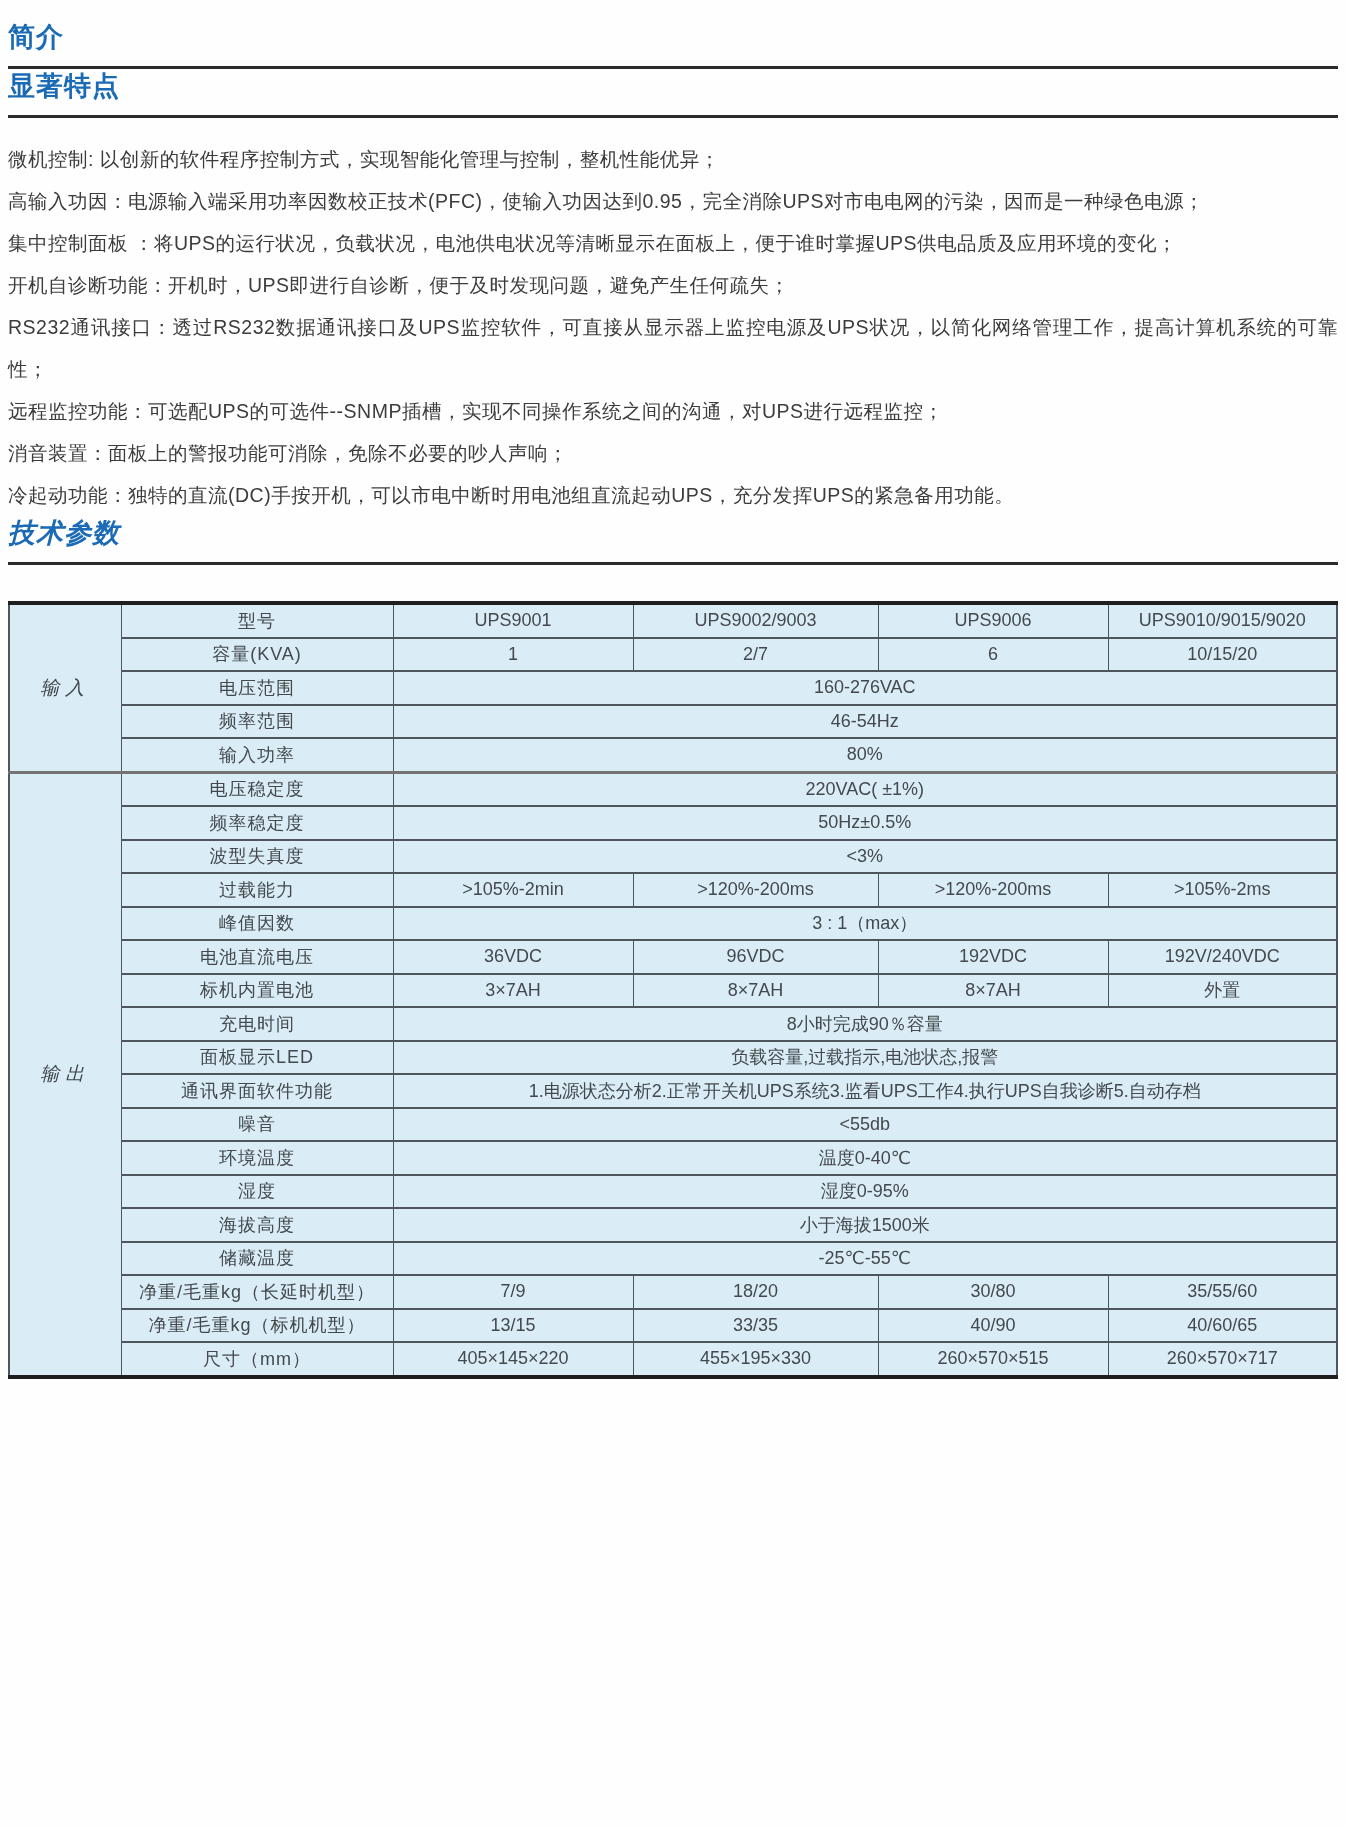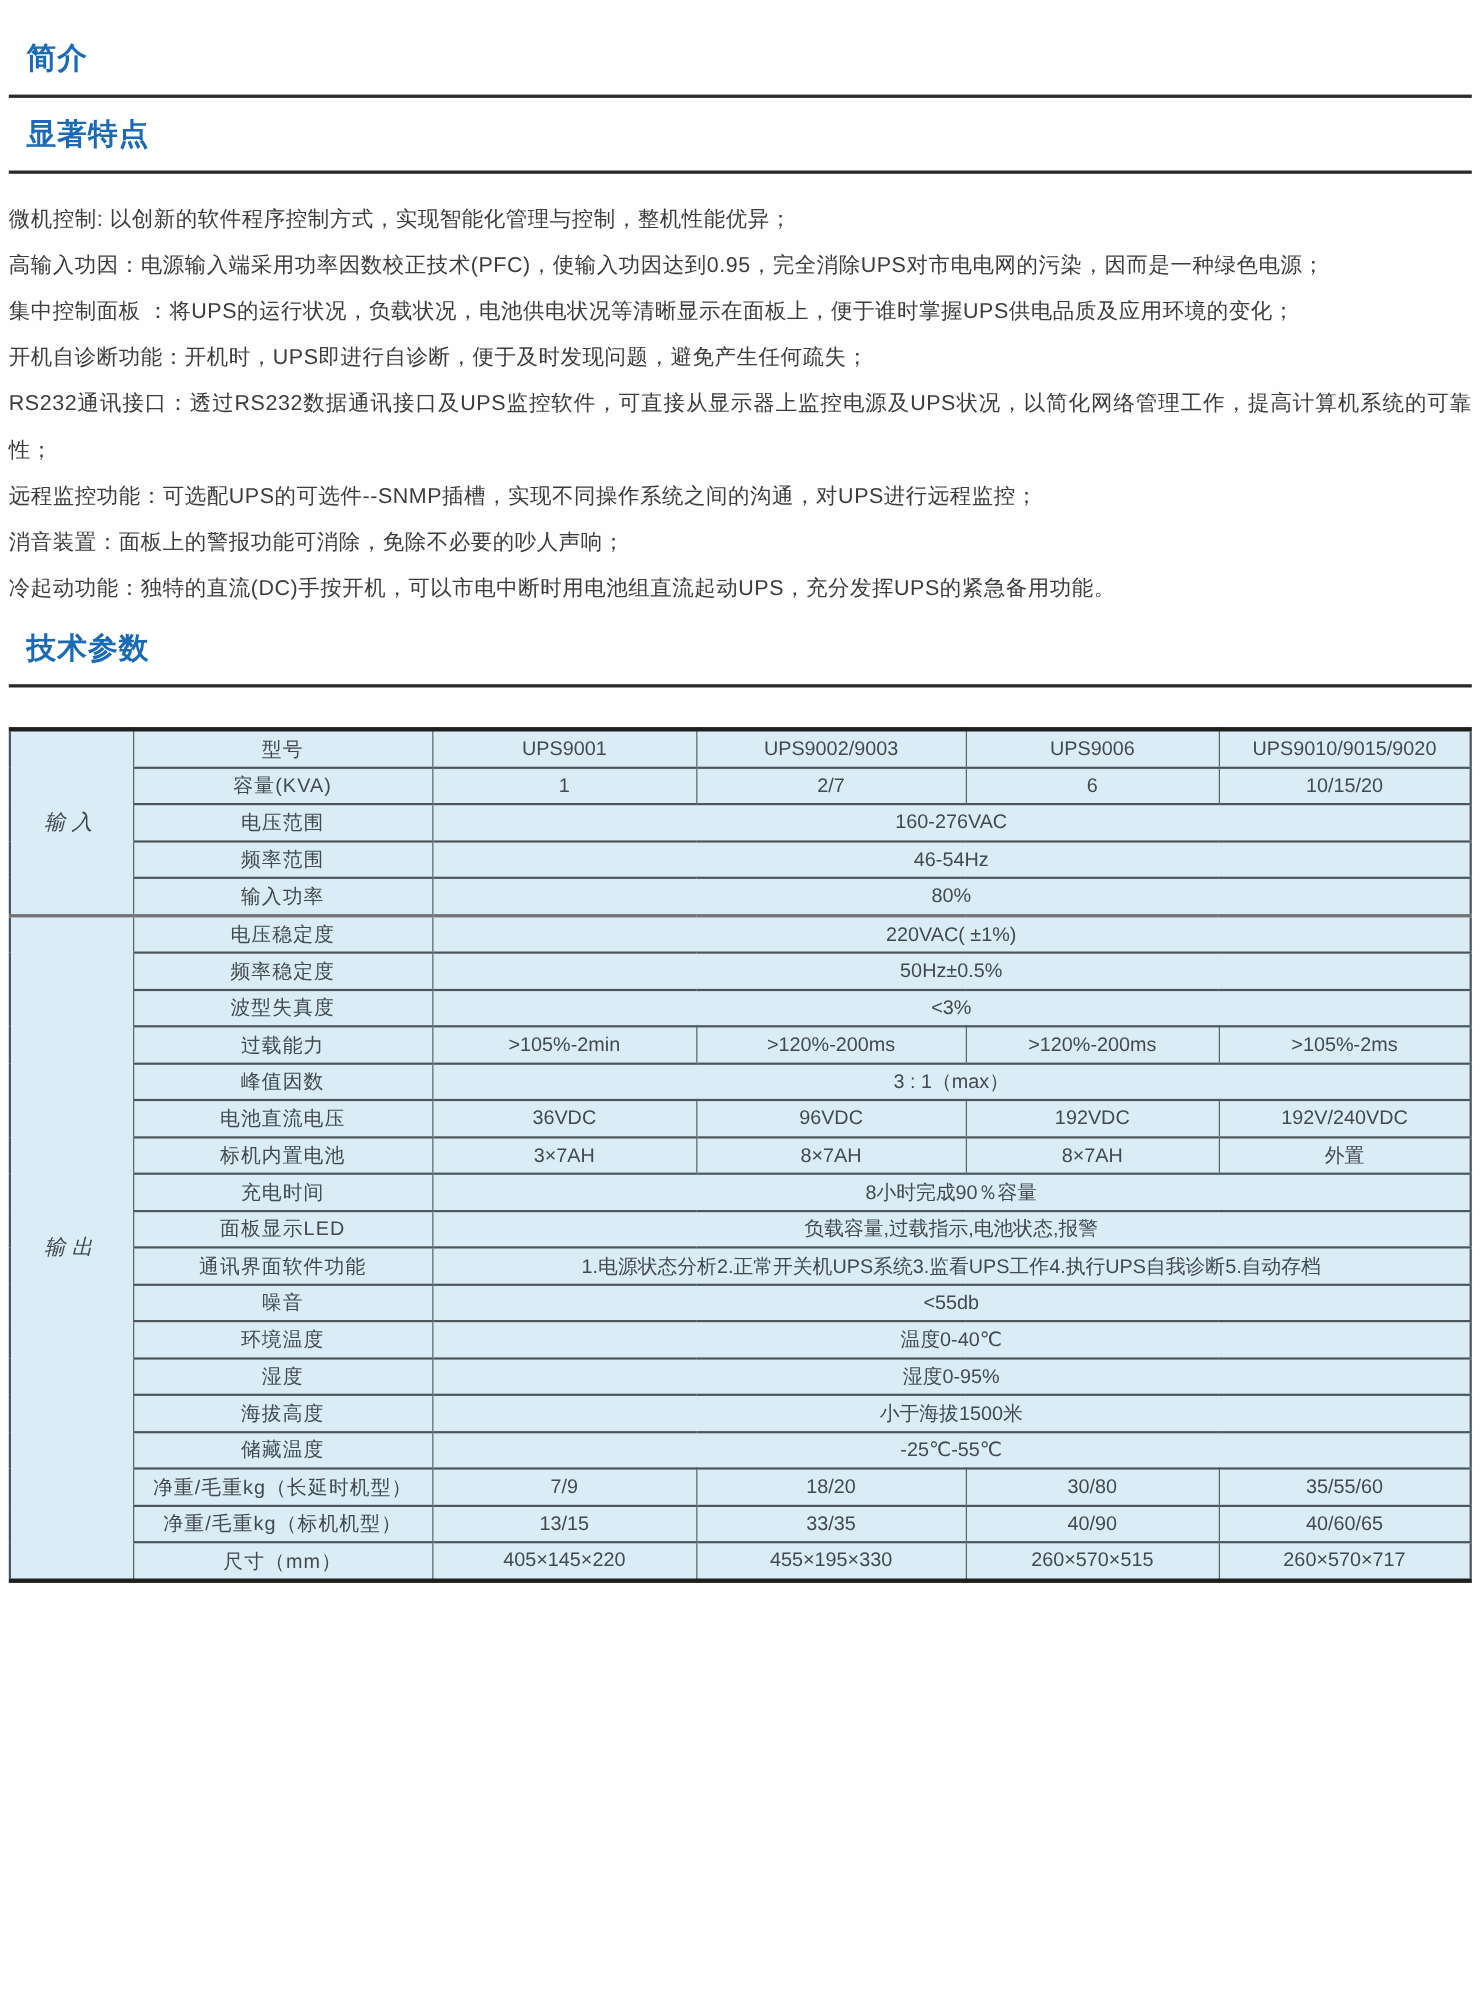--- a/index.html
+++ b/index.html
@@ -2,36 +2,36 @@
 <html lang="zh"><head>
 <meta charset="utf-8">
 <style>
   html,body{margin:0;padding:0;background:#ffffff;}
   .page{
     width:1346px;height:1827px;background:#fefefe;overflow:hidden;
     font-family:"Liberation Sans","DejaVu Sans",sans-serif;
     color:#3c3c3c;box-sizing:border-box;padding:0 8px;
   }
   h2.sec-title{
-    margin:16px;font-size:27px;font-weight:700;color:#1a6ab5;
+    margin:0;font-size:27px;font-weight:700;color:#1a6ab5;
     letter-spacing:1px;line-height:34px;
   }
   .rule{height:3px;background:#2b2b2b;margin-top:12px;}
   .intro-title{padding-top:20px;}
   .intro-para{
     margin:26px 0 0 0;font-size:19.5px;line-height:43px;color:#3c3c3c;
     text-indent:2em;letter-spacing:0.5px;text-align:justify;
   }
   .features-title{margin-top:86px;}
   .features-list{margin-top:20px;}
   .feature-item{
     font-size:19.5px;line-height:42px;color:#3c3c3c;letter-spacing:0.5px;
     text-align:justify;
   }
-  .specs-title{margin-top:90px;}
+  .specs-title{margin-top:90px;font-style:italic;}
   table.spec{
     width:100%;margin-top:36px;border-collapse:collapse;
     background:#daedf6;font-size:18px;color:#43494d;
     border-left:2px solid #4c565c;border-right:2px solid #4c565c;
     border-top:4px solid #1f1f1f;border-bottom:4px solid #1f1f1f;
     table-layout:fixed;
   }
   table.spec td{
     border:1px solid #4c565c;border-top-width:2px;border-bottom-width:2px;
     text-align:center;height:31.5px;padding:0 4px;overflow:hidden;white-space:nowrap;

